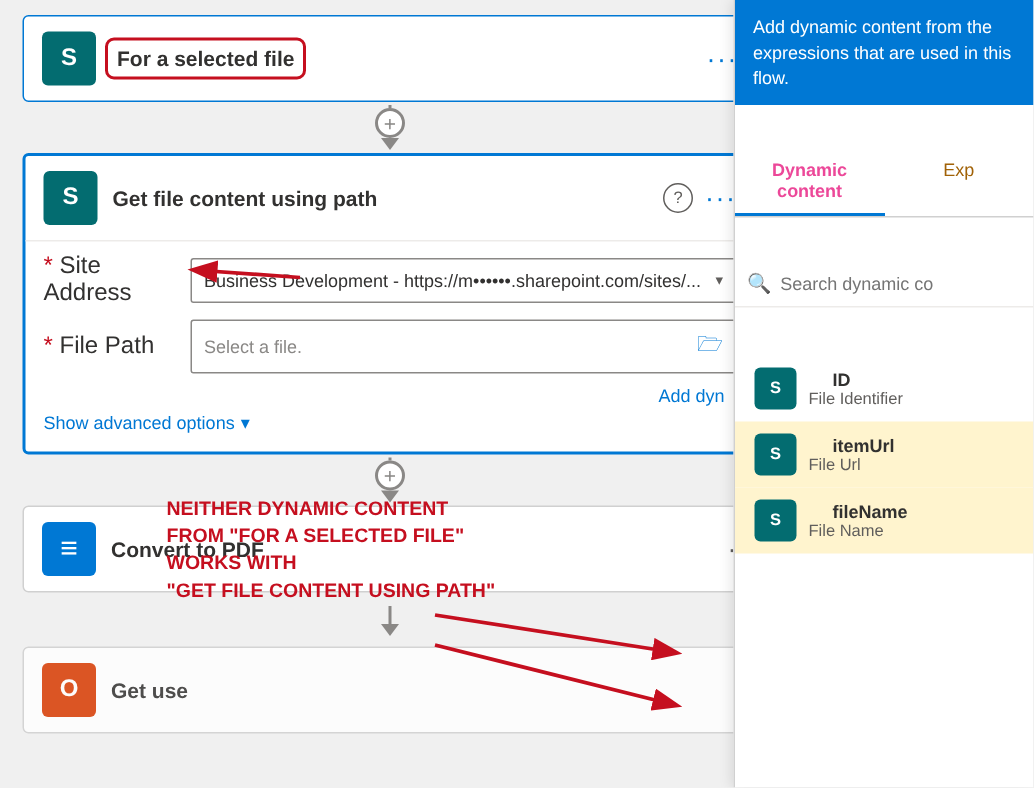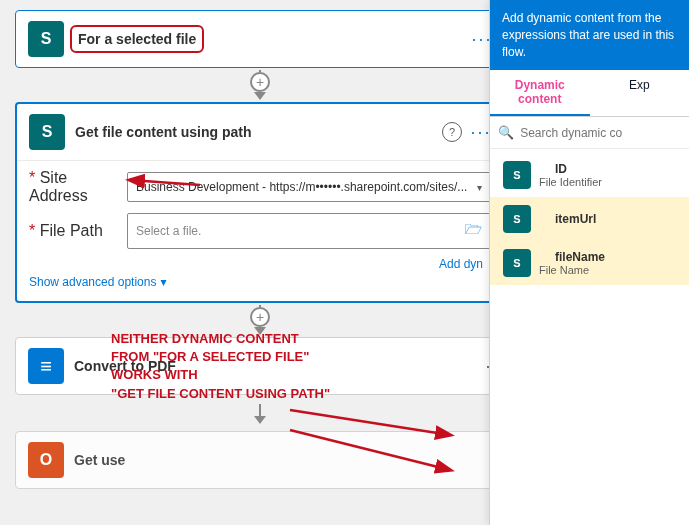--- a/index.html
+++ b/index.html
@@ -266,20 +266,21 @@
       position: absolute;
       right: 0;
       top: 0;
       width: 200px;
       height: 525px;
       background: white;
       border-left: 1px solid #d0d0d0;
       box-shadow: -2px 0 8px rgba(0,0,0,0.1);
       display: flex;
       flex-direction: column;
+      gap: 28px;
     }
 
     .dynamic-panel-header {
       background: #0078d4;
       color: white;
       padding: 10px 12px;
       font-size: 12px;
       line-height: 1.4;
     }
 
@@ -287,21 +288,21 @@
       display: flex;
       border-bottom: 1px solid #d0d0d0;
     }
 
     .dynamic-tab {
       flex: 1;
       padding: 8px 6px;
       font-size: 12px;
       text-align: center;
       cursor: pointer;
-      color: #0f172a;
+      color: #a16207;
       border-bottom: 2px solid transparent;
     }
 
     .dynamic-tab.active {
       color: #ec4899;
       border-bottom: 2px solid #0078d4;
       font-weight: 600;
     }
 
     .dynamic-search {
@@ -523,20 +524,21 @@
       <div class="dynamic-item-info">
         <div class="dynamic-item-name">ID</div>
         <div class="dynamic-item-desc">File Identifier</div>
       </div>
     </div>
 
     <div class="dynamic-item item-highlighted">
       <div class="dynamic-item-icon">S</div>
       <div class="dynamic-item-info">
         <div class="dynamic-item-name">itemUrl</div>
+        <div class="dynamic-item-desc">File Url</div>
       </div>
     </div>
 
     <div class="dynamic-item item-highlighted">
       <div class="dynamic-item-icon">S</div>
       <div class="dynamic-item-info">
         <div class="dynamic-item-name">fileName</div>
         <div class="dynamic-item-desc">File Name</div>
       </div>
     </div>

